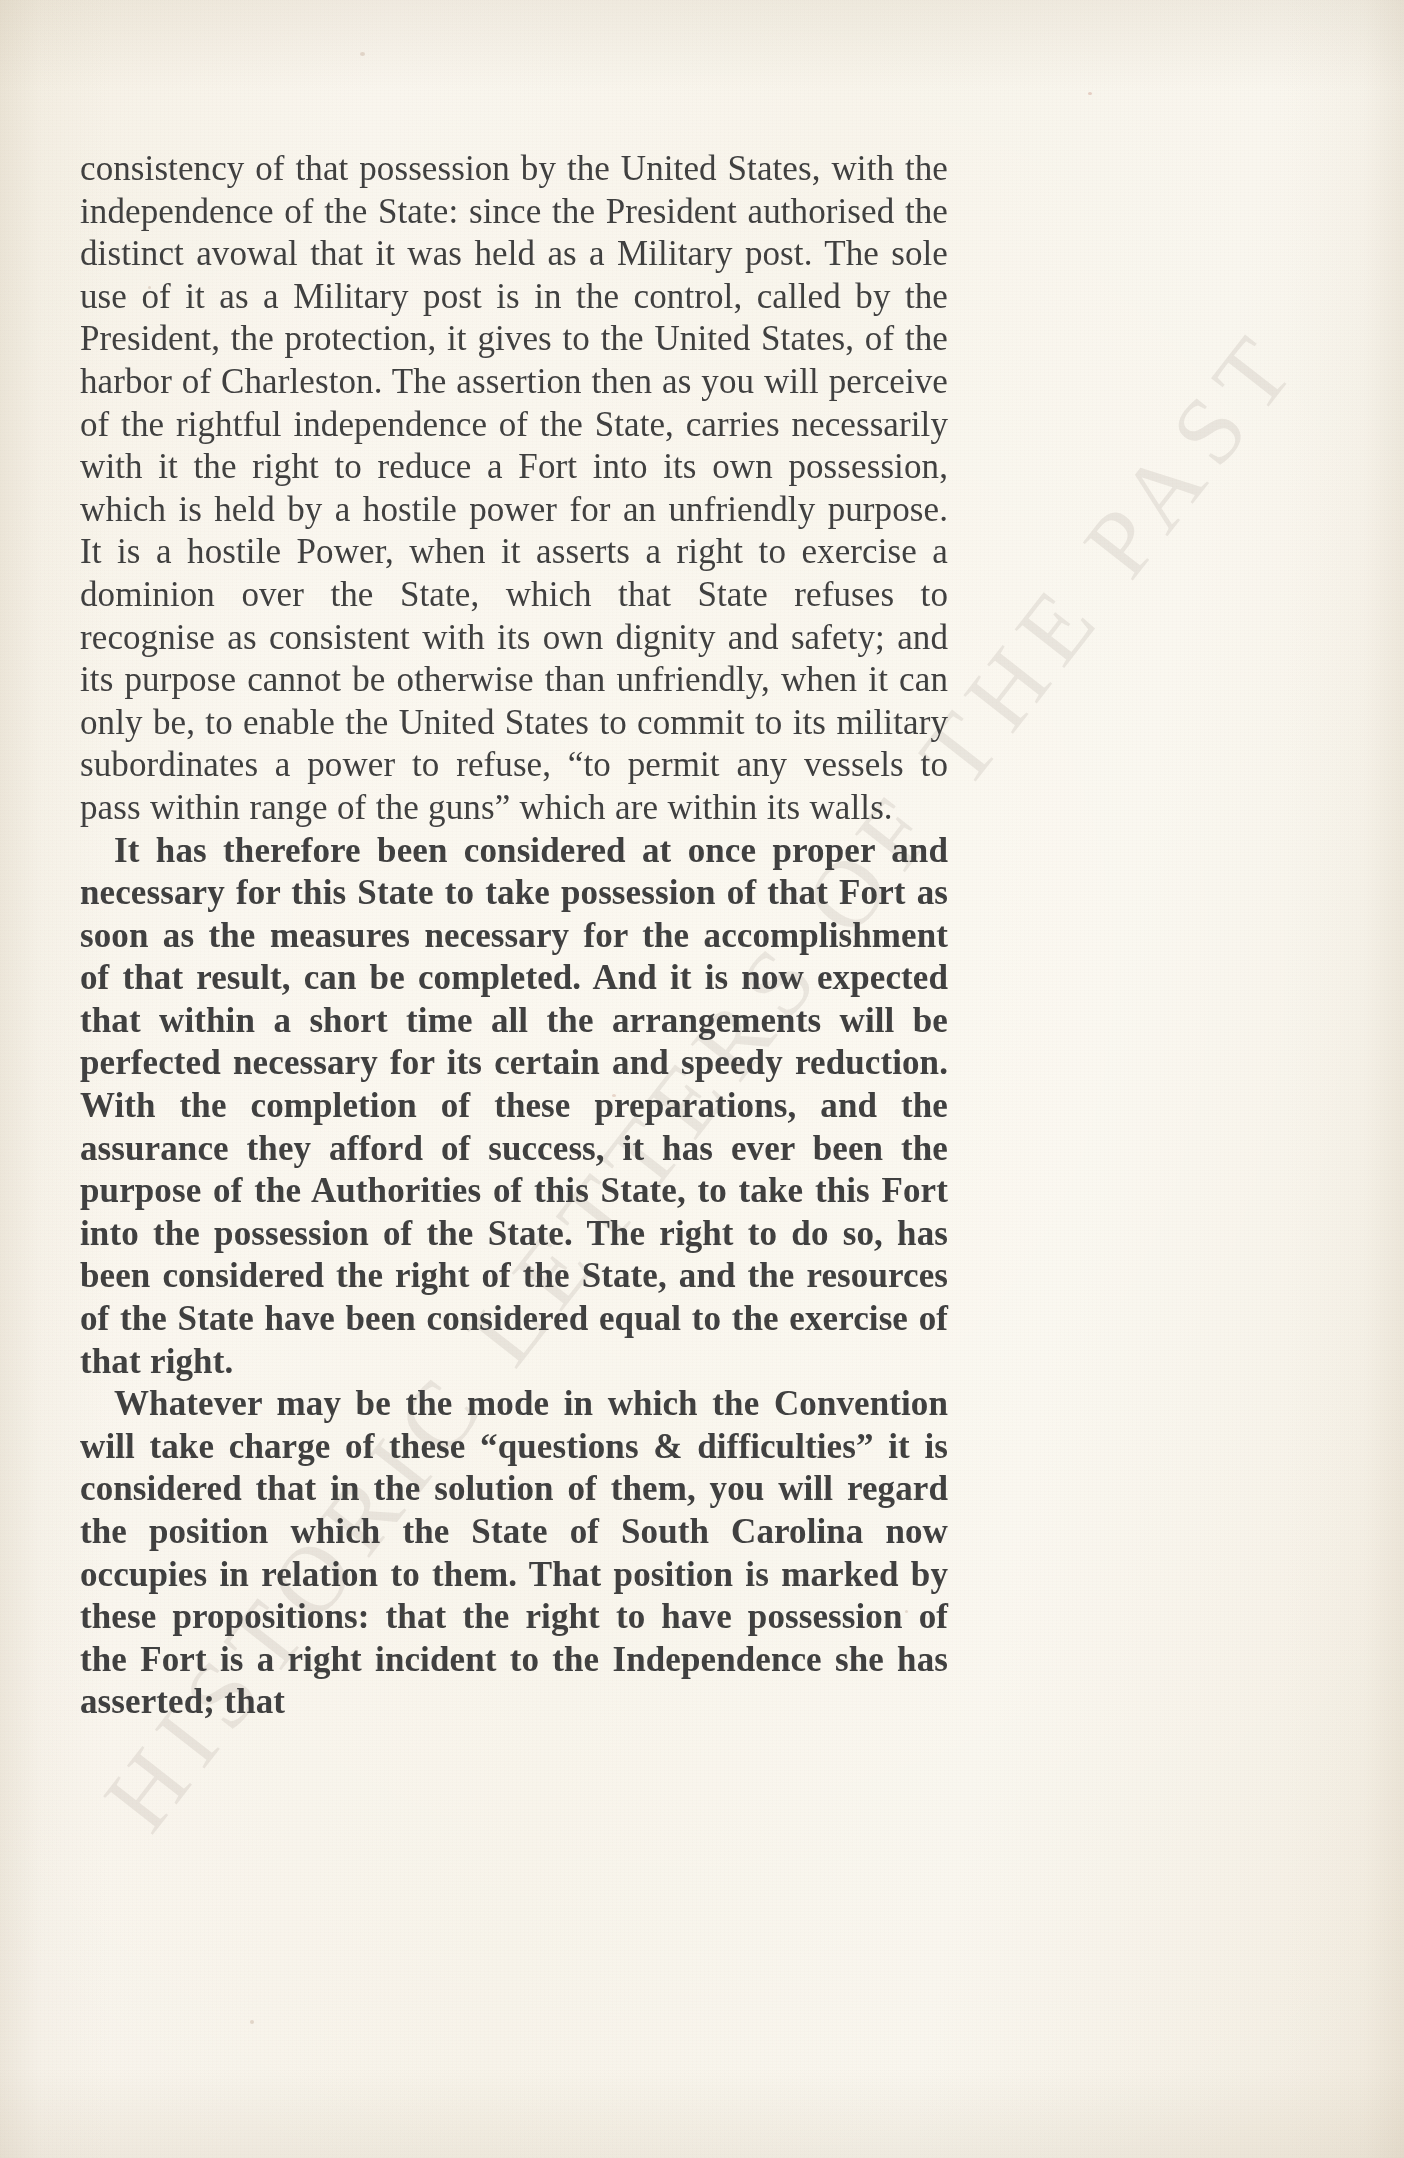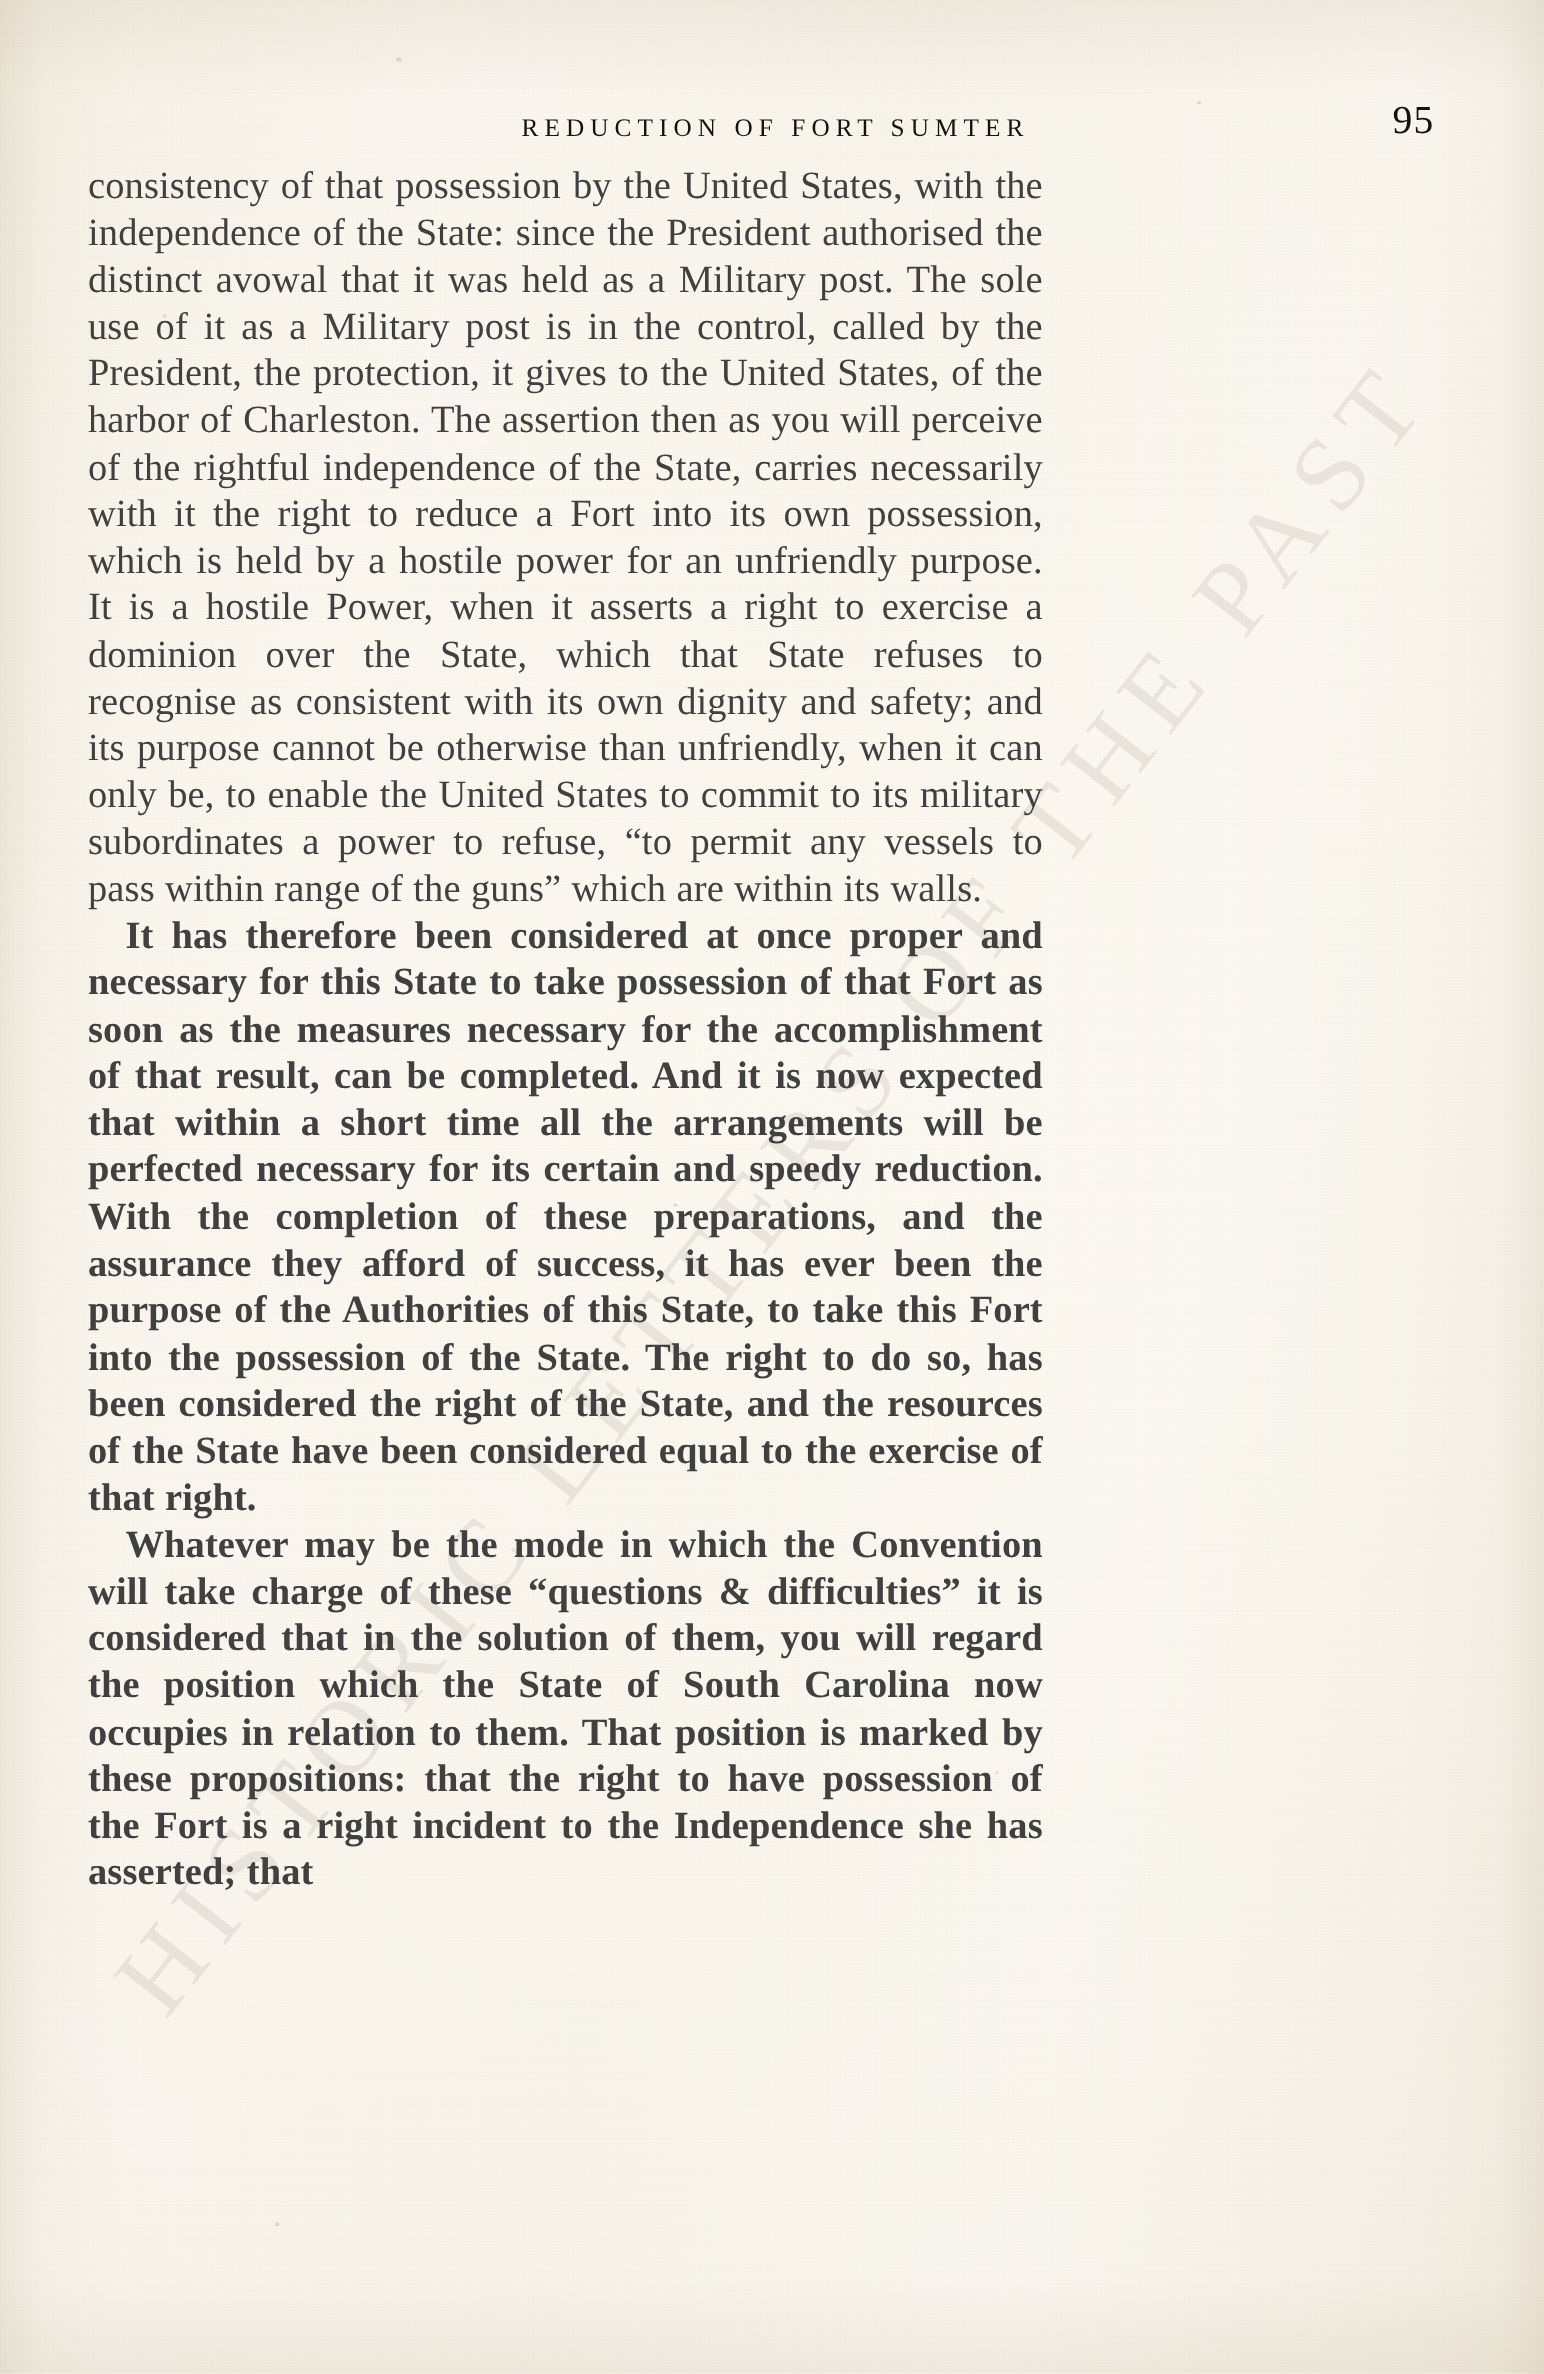--- a/index.html
+++ b/index.html
@@ -136,24 +136,20 @@
 <div class="speck" style="left:1088px;top:92px;width:4px;height:3px;background:rgba(175,90,70,0.25);"></div>
 <div class="speck" style="left:148px;top:286px;width:3px;height:3px;"></div>
 <div class="speck" style="left:612px;top:1094px;width:4px;height:3px;background:rgba(170,95,70,0.22);"></div>
 <div class="speck" style="left:905px;top:1610px;width:3px;height:3px;"></div>
 <div class="speck" style="left:250px;top:2020px;width:4px;height:4px;"></div>
 
 <div class="watermark">HISTORIC LETTERS OF THE PAST</div>
 
 <div class="content">
 
-  <div class="running-head">
-    <div class="head-title">REDUCTION OF FORT SUMTER</div>
-    <div class="head-folio">95</div>
-  </div>
 
   <div class="textblock">
     <p class="para">consistency of that possession by the United States, with the independence of the State: since the President authorised the distinct avowal that it was held as a Military post. The sole use of it as a Military post is in the control, called by the President, the protection, it gives to the United States, of the harbor of Charleston. The assertion then as you will perceive of the rightful independence of the State, carries necessarily with it the right to reduce a Fort into its own possession, which is held by a hostile power for an unfriendly purpose. It is a hostile Power, when it asserts a right to exercise a dominion over the State, which that State refuses to recognise as consistent with its own dignity and safety; and its purpose cannot be otherwise than unfriendly, when it can only be, to enable the United States to commit to its military subordinates a power to refuse, “to permit any vessels to pass within range of the guns” which are within its walls.</p>
     <p class="para indent">It has therefore been considered at once proper and necessary for this State to take possession of that Fort as soon as the measures necessary for the accomplishment of that result, can be completed. And it is now expected that within a short time all the arrangements will be perfected necessary for its certain and speedy reduction. With the completion of these preparations, and the assurance they afford of success, it has ever been the purpose of the Authorities of this State, to take this Fort into the possession of the State. The right to do so, has been considered the right of the State, and the resources of the State have been considered equal to the exercise of that right.</p>
     <p class="para indent">Whatever may be the mode in which the Convention will take charge of these “questions &amp; difficulties” it is considered that in the solution of them, you will regard the position which the State of South Carolina now occupies in relation to them. That position is marked by these propositions: that the right to have possession of the Fort is a right incident to the Independence she has asserted; that</p>
   </div>
 
 </div>
 
 <div class="vignette"></div>

